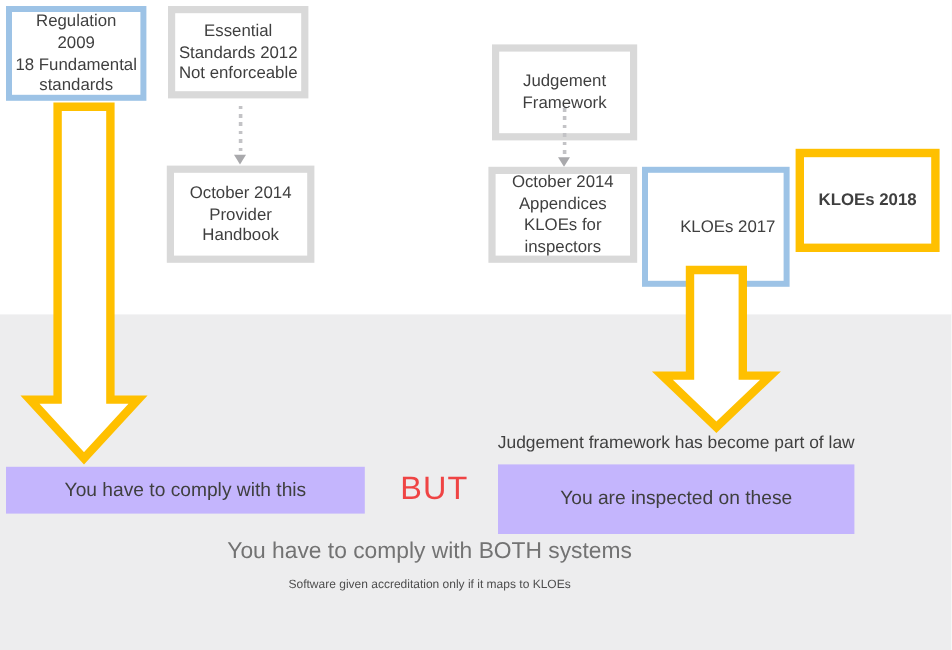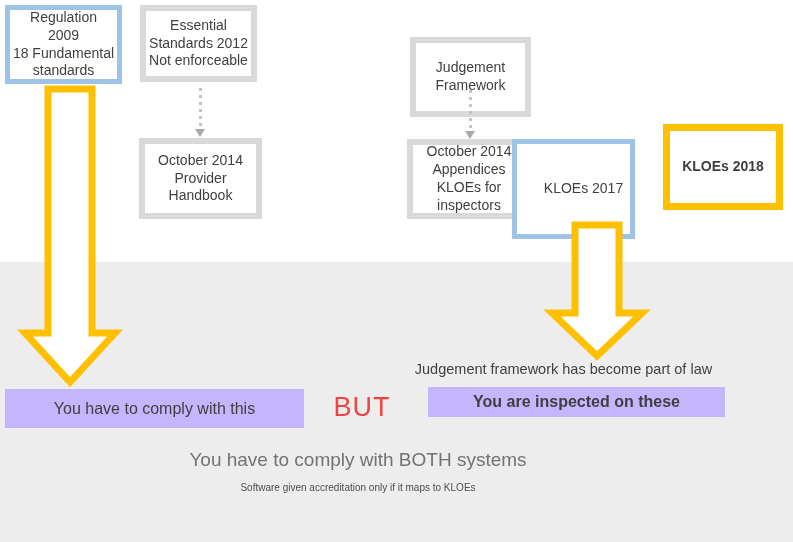--- a/index.html
+++ b/index.html
@@ -16,41 +16,41 @@
     box-sizing:border-box;
   }
   .box.blue{border:5px solid #9DC3E6;}
   .box.gray{border:6px solid #D9D9D9;}
   .box.gold{border:7px solid #FFC000;}
   .b-regulation{left:5px;top:5px;width:117px;height:79px;}
   .b-essential{left:140px;top:5px;width:117px;height:77px;}
   .b-provider{left:139px;top:138px;width:123px;height:81px;}
   .b-judgement{left:410px;top:5px;width:121px;height:80px;margin-top:32px;}
   .b-appendices{left:407px;top:139px;width:124px;height:80px;border-width:5px;}
-  .b-kloes2017{left:512px;top:139px;width:123px;height:100px;padding-left:20px;}
+  .b-kloes2017{left:535px;top:139px;width:123px;height:100px;padding-left:20px;}
   .b-kloes2018{left:663px;top:124px;width:120px;height:86px;font-weight:bold;}
   .connector{position:absolute;width:11px;}
   .connector .dash-line{
     position:absolute;left:4px;top:0;width:3px;height:41px;
     background:repeating-linear-gradient(to bottom,#C3C3C6 0 3px,transparent 3px 7px);
   }
   .connector .head{
     position:absolute;left:0;top:41px;width:0;height:0;
     border-left:5px solid transparent;border-right:5px solid transparent;
     border-top:8px solid #A9A9AC;
   }
   .conn-left{left:195px;top:88px;height:50px;}
   .conn-right{left:465px;top:90px;height:50px;}
   .arrows-svg{position:absolute;left:0;top:0;pointer-events:none;}
   .banner{
     position:absolute;background:#c4b5fd;display:flex;align-items:center;justify-content:center;
     color:#3F3F3F;font-size:16px;
   }
   .banner-left{left:5px;top:389px;width:299px;height:39px;}
-  .banner-right{left:428px;top:387px;width:297px;height:30px;font-weight:bold;}
+  .banner-right{left:415px;top:387px;width:297px;height:58px;}
   .but-label{
     position:absolute;left:322px;top:387px;width:80px;height:40px;
     display:flex;align-items:center;justify-content:center;
     font-size:27px;color:#ef4444;letter-spacing:1px;
   }
   .note-judgement{
     position:absolute;left:400px;top:361px;width:327px;text-align:center;
     font-size:14.5px;color:#404040;
   }
   .note-both{

